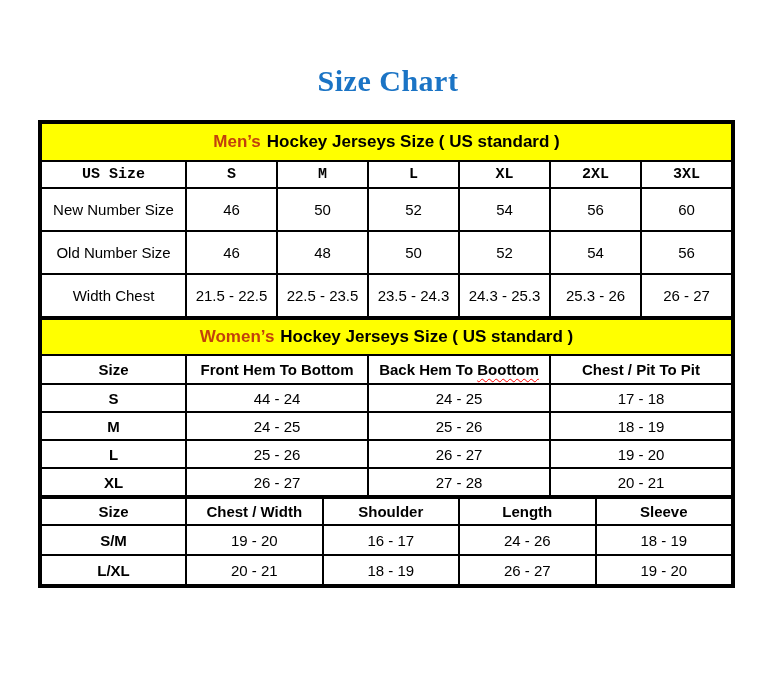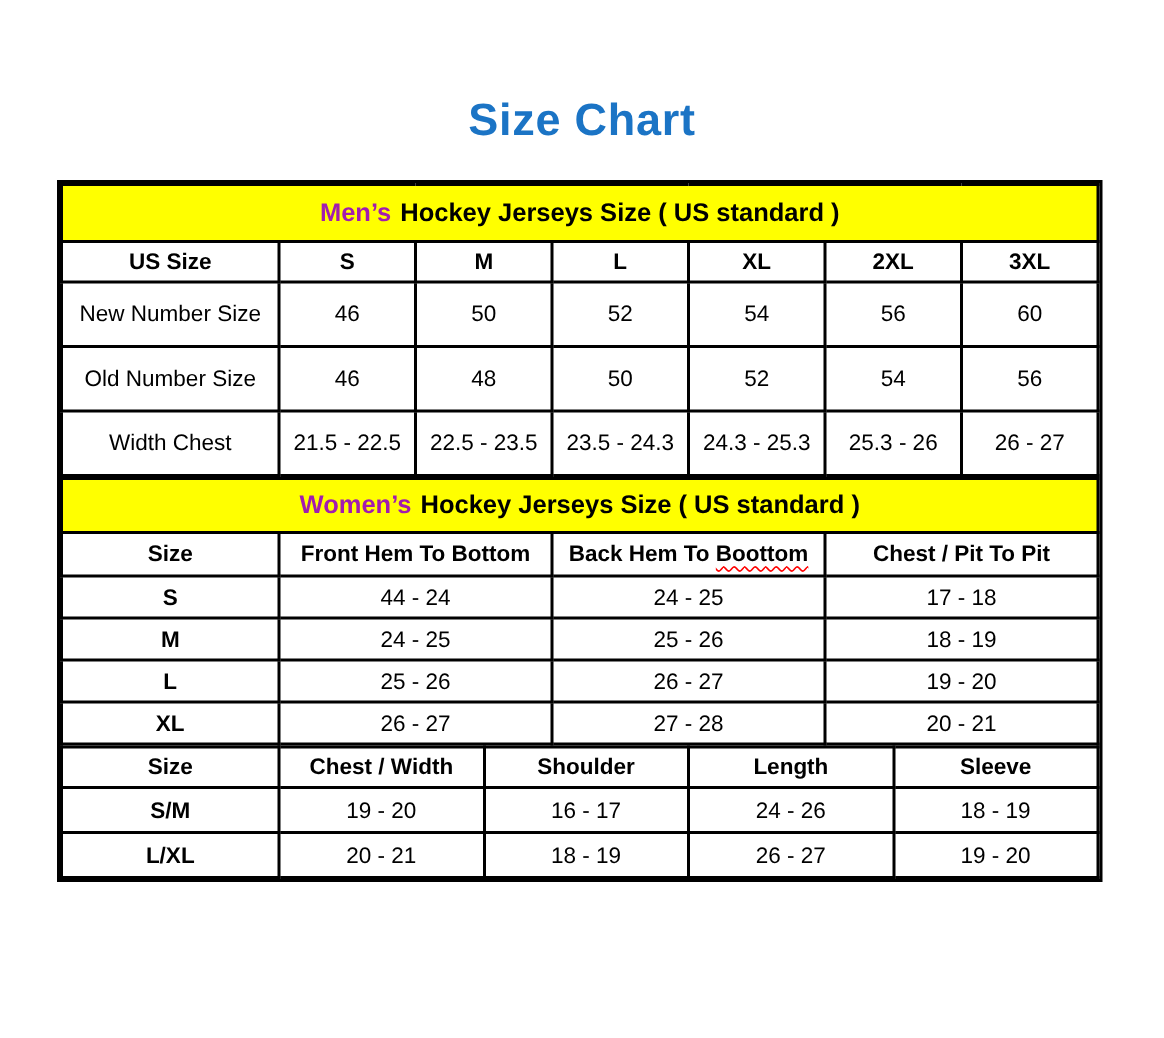--- a/index.html
+++ b/index.html
@@ -13,20 +13,21 @@
     overflow: hidden;
   }
   .title {
     padding-top: 64px;
     text-align: center;
     font-size: 30px;
     line-height: 34px;
     font-weight: 700;
     color: #1B74C5;
     letter-spacing: 0.5px;
+    font-family: Liberation Serif, serif;
   }
   .chart {
     position: absolute;
     left: 38px;
     top: 120px;
     width: 697px;
     border: 2px solid #000000;
     box-sizing: border-box;
   }
   table.section {
@@ -43,21 +44,21 @@
     white-space: nowrap;
   }
   col.col-first { width: 145px; }
   .banner-cell {
     background: #FFFF00;
     border-top: 2px solid #000000;
     border-bottom: 3px solid #000000;
     font-size: 17px;
     font-weight: 700;
   }
-  .banner-hl { color: #a21caf; margin-right: 6px; }
+  .banner-hl { color: #c2410c; margin-right: 6px; }
   .header-row th {
     font-size: 15px;
     font-weight: 700;
     background: #ffffff;
   }
   td.cell {
     font-size: 15px;
     font-weight: 400;
     background: #ffffff;
   }
@@ -65,21 +66,21 @@
   .wavy {
     text-decoration: underline;
     text-decoration-line: underline;
     text-decoration-style: wavy;
     text-decoration-color: #FF0000;
     text-decoration-thickness: 1px;
     text-underline-offset: 3px;
   }
   
   #t0 .banner-row { height: 38px; }
-  #t0 .header-row { height: 27px; }
+  #t0 .header-row { height: 27px; font-family: Liberation Mono, monospace; }
   #t0 tbody tr     { height: 43px; }
   #t1 .banner-row { height: 36px; }
   #t1 .header-row { height: 29px; }
   #t1 tbody tr     { height: 28px; }
   #t2 .banner-row { height: 32px; }
   #t2 .header-row { height: 27px; }
   #t2 tbody tr     { height: 30px; }
 </style>
 </head>
 <body>

